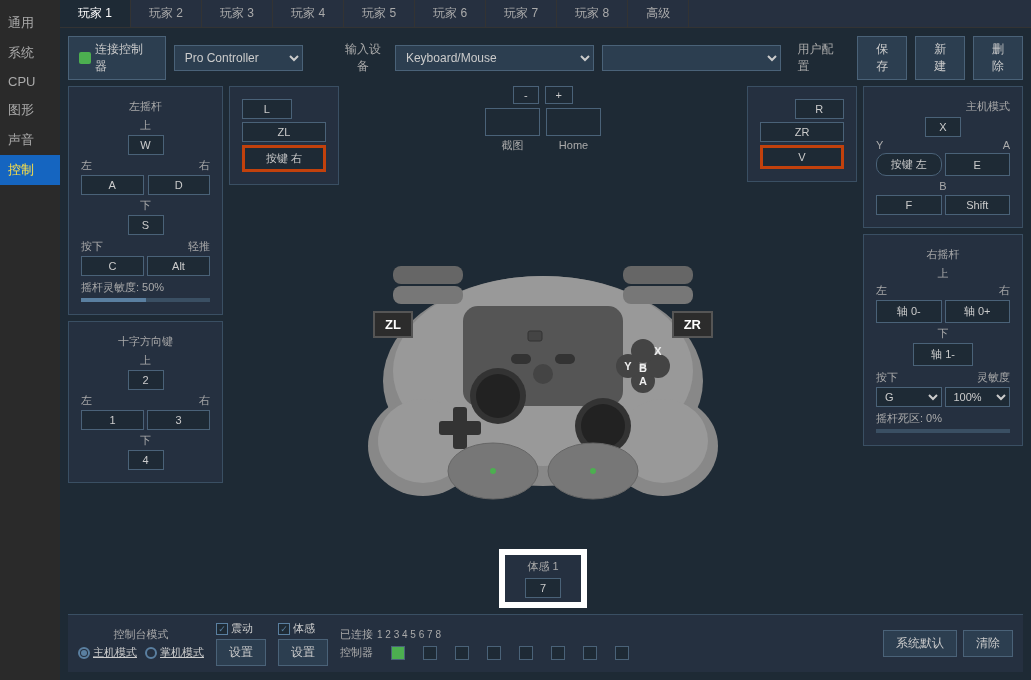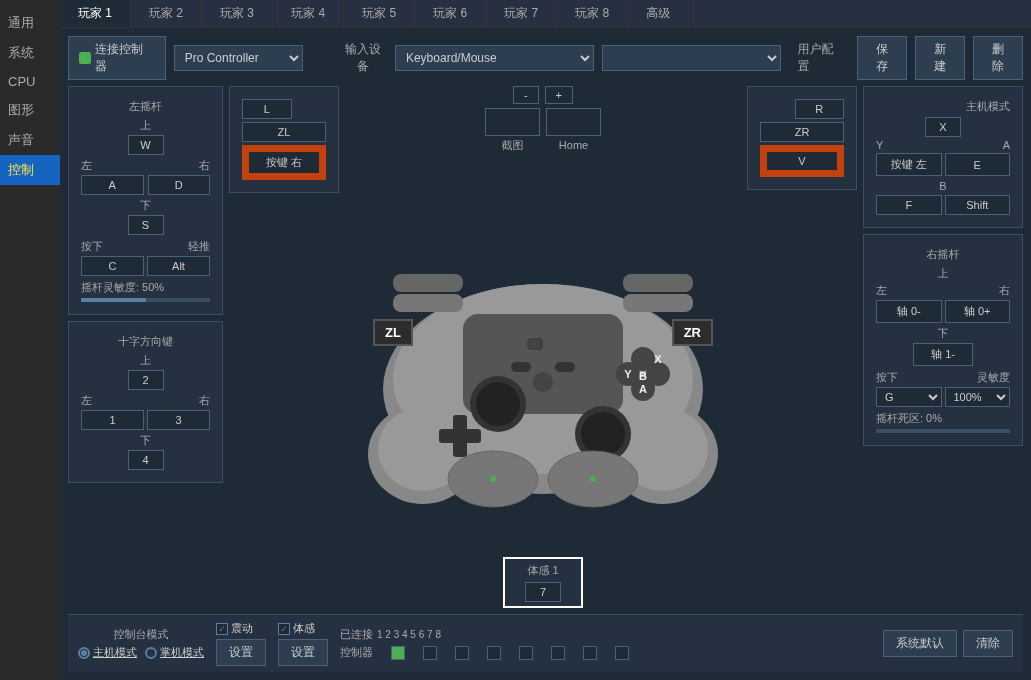--- a/index.html
+++ b/index.html
@@ -165,21 +165,21 @@
       border: 1px solid #4a6278;
       color: #ccc;
       padding: 3px 6px;
       text-align: center;
       font-size: 11px;
       cursor: pointer;
       min-width: 36px;
     }
     .key-btn-wide {
       background: #1e2a35;
-      border: 7px solid #c2410c;
+      border: 3px solid #c2410c;
       color: #ccc;
       padding: 3px 6px;
       text-align: center;
       font-size: 11px;
       cursor: pointer;
       width: 100%;
     }
     .row-label {
       color: #aaa;
       font-size: 11px;
@@ -582,21 +582,21 @@
               <rect x="260" y="60" width="70" height="18" rx="8" fill="#777"></rect>
 
               <rect x="30" y="40" width="70" height="18" rx="8" fill="#666"></rect>
 
               <rect x="260" y="40" width="70" height="18" rx="8" fill="#666"></rect>
             </svg>
           </div>
         </div>
 
         <div style="display:flex;justify-content:center;">
-          <div style="background:#253040;border:2px solid #ffffff;padding:4px 20px;text-align:center;min-width:80px;">
+          <div style="background:#253040;border:6px solid #ffffff;padding:4px 20px;text-align:center;min-width:80px;">
             <div class="panel-title">体感 1</div>
             <button class="key-btn">7</button>
           </div>
         </div>
       </div>
 
       <div class="right-panel">
 
         <div class="panel-box">
           <div style="text-align:right;font-size:11px;color:#aaa;margin-bottom:3px;">主机模式</div>
@@ -604,21 +604,21 @@
           <div style="text-align:center;margin-bottom:2px;">
             <button class="key-btn">X</button>
           </div>
 
 
           <div style="display:flex;justify-content:space-between;margin-bottom:2px;">
             <span class="row-label">Y</span>
             <span class="row-label">A</span>
           </div>
           <div style="display:flex;gap:3px;margin-bottom:3px;">
-            <button class="key-btn" style="flex:1;">按键 左</button>
+            <button class="key-btn" style="flex:1;border-radius:10px;">按键 左</button>
             <button class="key-btn" style="flex:1;">E</button>
           </div>
 
           <div style="text-align:center;margin-bottom:2px;">
             <span class="row-label">B</span>
           </div>
           <div style="display:flex;gap:3px;">
             <button class="key-btn" style="flex:1;">F</button>
             <button class="key-btn" style="flex:1;">Shift</button>
           </div>

